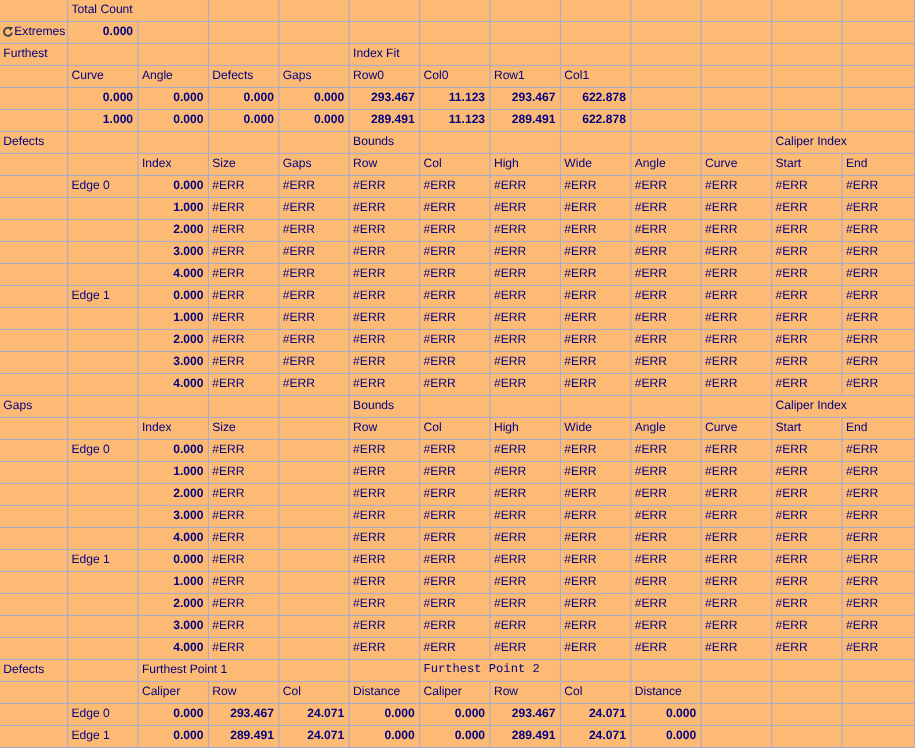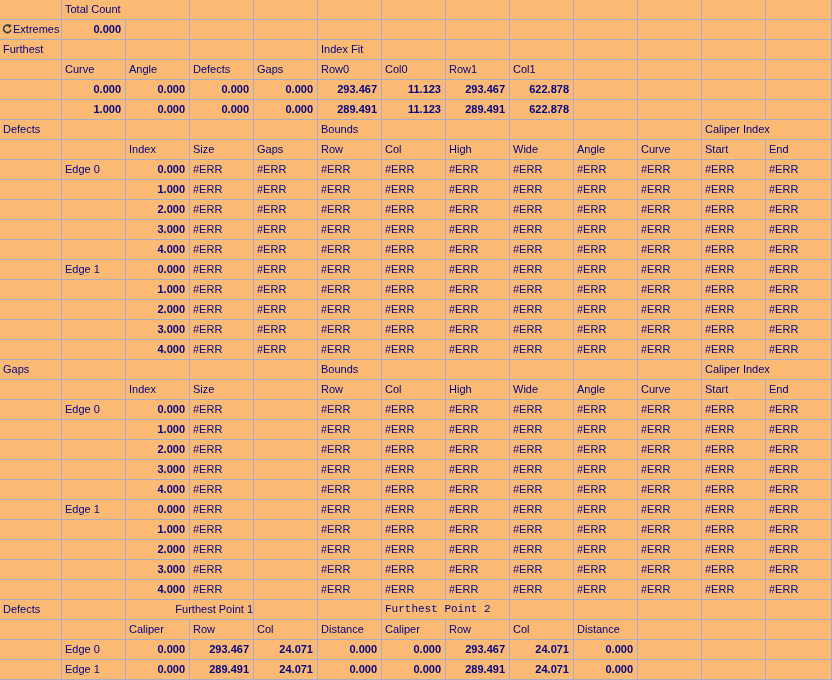--- a/index.html
+++ b/index.html
@@ -975,21 +975,21 @@
     <div class="cell">
       <span class="txt">#ERR</span>
     </div>
     <div class="cell">
       <span class="txt">#ERR</span>
     </div>
     <div class="cell">
       <span class="txt">Defects</span>
     </div>
     <div class="cell"></div>
-    <div class="cell" style="grid-column: span 2; justify-content: flex-end;">
+    <div class="cell" style="grid-column: span 2;">
       <span class="txt">Furthest Point 1</span>
     </div>
     <div class="cell"></div>
     <div class="cell"></div>
     <div class="cell" style="grid-column: span 2; font-family: Liberation Mono, monospace;">
       <span class="txt">Furthest Point 2</span>
     </div>
     <div class="cell"></div>
     <div class="cell"></div>
     <div class="cell"></div>

